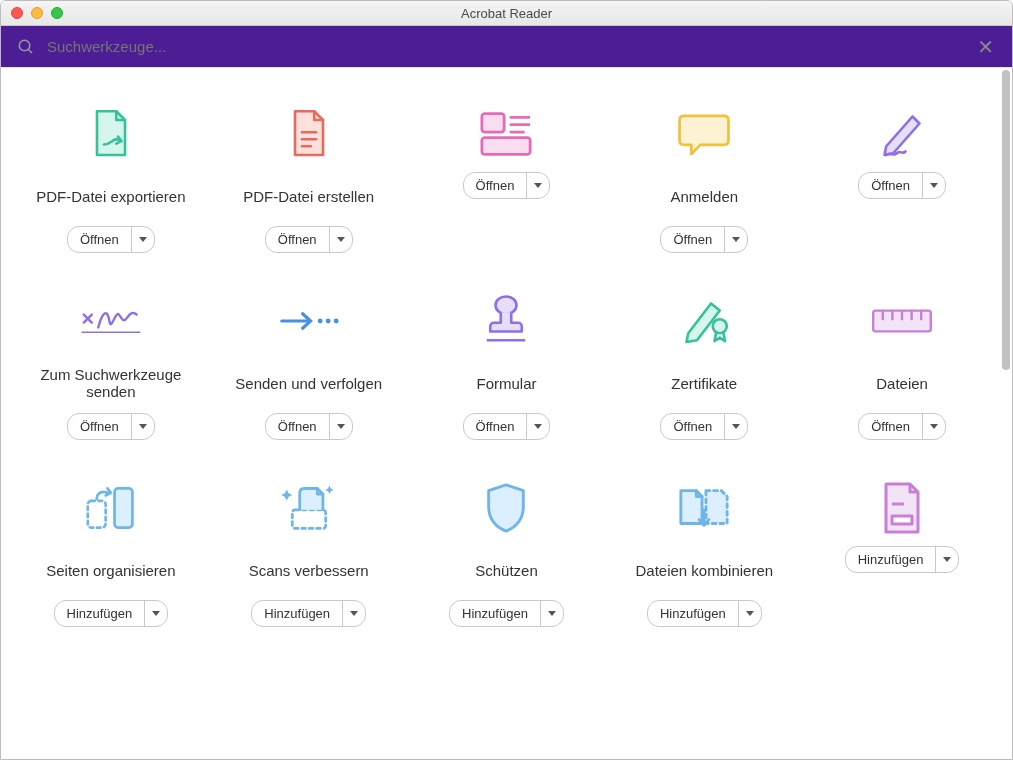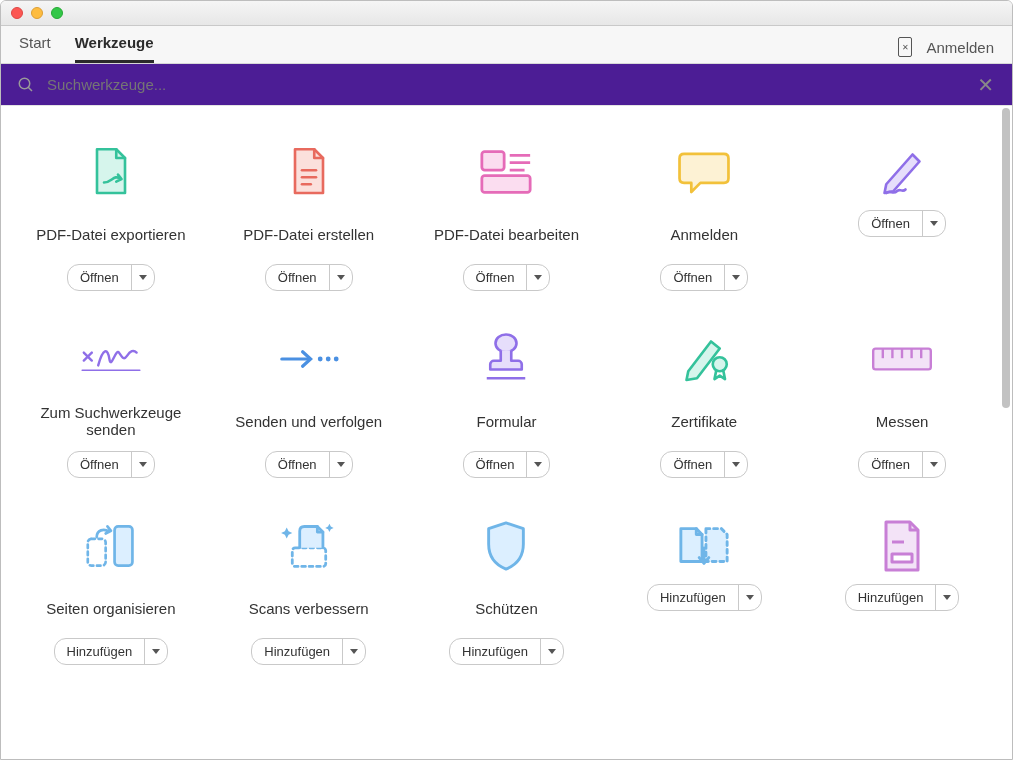--- a/index.html
+++ b/index.html
@@ -46,32 +46,23 @@
 </head>
 <body>
 <div class="window">
 
   <div class="titlebar">
     <div class="traffic-lights">
       <div class="dot red"></div>
       <div class="dot yellow"></div>
       <div class="dot green"></div>
     </div>
+    <div class="titlebar-title">Acrobat Reader</div>
   </div>
 
-  <div class="tabbar">
-    <div class="tabs-left">
-      <div class="tab">Start</div>
-      <div class="tab active">Werkzeuge</div>
-    </div>
-    <div class="right-controls">
-      <div class="mobile-icon"></div>
-      <div class="sign-in">Anmelden</div>
-    </div>
-  </div>
 
   <div class="searchbar">
     <span class="search-icon">
       <svg viewBox="0 0 24 24" width="18" height="18" fill="none" stroke="#999" stroke-width="2">
           <circle cx="10" cy="10" r="7"></circle>
           <line x1="20" y1="20" x2="15" y2="15"></line>
         </svg>
     </span>
     <input class="search-input" placeholder="Suchwerkzeuge..." style="">
     <span class="search-close">✕</span>
@@ -120,21 +111,20 @@
         <div class="tool">
           <div class="tool-icon">
             <svg width="60" height="52" viewBox="0 0 64 56" fill="none" stroke="#e56bb8" stroke-width="3" stroke-linejoin="round">
               <rect x="6" y="6" width="24" height="20" rx="3" fill="#fbddf0"></rect>
               <rect x="6" y="32" width="52" height="18" rx="3" fill="#fbddf0"></rect>
               <line x1="36" y1="10" x2="58" y2="10"></line>
               <line x1="36" y1="18" x2="58" y2="18"></line>
               <line x1="36" y1="26" x2="52" y2="26"></line>
             </svg>
           </div>
-          <div class="tool-label">PDF-Datei bearbeiten</div>
           <div class="tool-action">
             <div class="action-main">Öffnen</div>
             <div class="action-caret">
                 <div class="caret-down"></div>
               </div>
           </div>
         </div>
 
         <div class="tool">
           <div class="tool-icon">
@@ -241,21 +231,21 @@
           <div class="tool-icon">
             <svg width="64" height="34" viewBox="0 0 80 34" fill="none" stroke="#c87fd6" stroke-width="3" stroke-linejoin="round">
               <rect x="4" y="4" width="72" height="26" rx="3" fill="#f3e3f7"></rect>
               <line x1="16" y1="4" x2="16" y2="16"></line>
               <line x1="28" y1="4" x2="28" y2="16"></line>
               <line x1="40" y1="4" x2="40" y2="16"></line>
               <line x1="52" y1="4" x2="52" y2="16"></line>
               <line x1="64" y1="4" x2="64" y2="16"></line>
             </svg>
           </div>
-          <div class="tool-label">Messen</div>
+          <div class="tool-label">Dateien</div>
           <div class="tool-action">
             <div class="action-main">Öffnen</div>
             <div class="action-caret">
                 <div class="caret-down"></div>
               </div>
           </div>
         </div>
 
         <div class="tool">
           <div class="tool-icon">
@@ -310,20 +300,21 @@
 
         <div class="tool">
           <div class="tool-icon">
             <svg width="62" height="54" viewBox="0 0 64 56" fill="none" stroke="#6fb5e8" stroke-width="3" stroke-linejoin="round" stroke-linecap="round">
               <path d="M8 10h16l6 6v28H8z" fill="#dcefff"></path>
               <path d="M24 10v6h6"></path>
               <path d="M34 10h16l6 6v28H34z" fill="#dcefff" stroke-dasharray="4 4"></path>
               <path d="M32 30v16m-5-6l5 6 5-6"></path>
             </svg>
           </div>
+          <div class="tool-label">Dateien kombinieren</div>
           <div class="tool-action">
             <div class="action-main">Hinzufügen</div>
             <div class="action-caret">
                 <div class="caret-down"></div>
               </div>
           </div>
         </div>
 
         <div class="tool">
           <div class="tool-icon">

